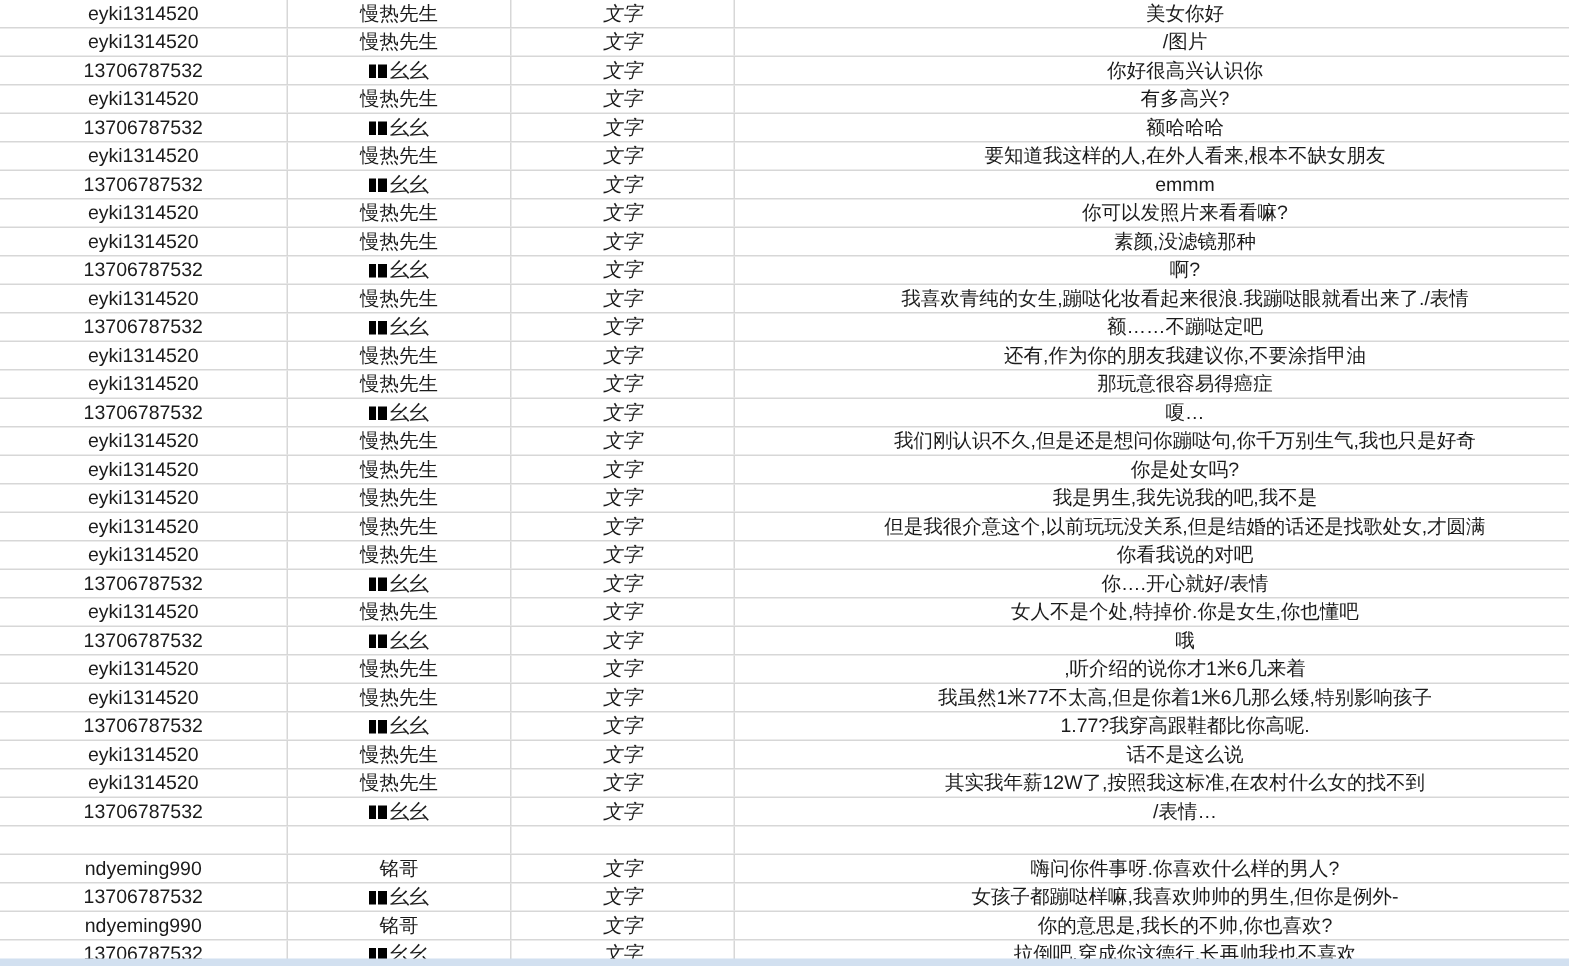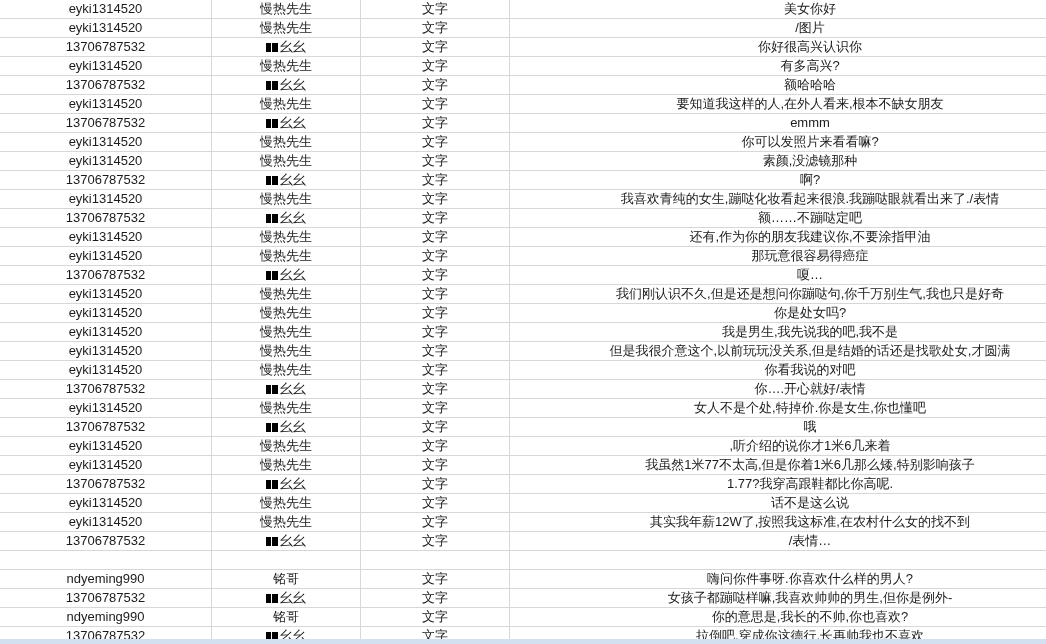--- a/index.html
+++ b/index.html
@@ -14,23 +14,23 @@
     display:flex;height:19px;box-sizing:border-box;
     border-bottom:1px solid #d7d7d7;
   }
   .cell{
     box-sizing:border-box;height:100%;
     display:flex;align-items:center;justify-content:center;
     border-right:1px solid #d7d7d7;
     white-space:nowrap;overflow:visible;
     line-height:18px;
   }
-  .c-id{width:212px;}
+  .c-id{width:192px;}
   .c-nick{width:149px;text-align:center;}
-  .c-type{width:149px;}
+  .c-type{width:149px;font-style:italic;}
   .c-msg{width:600px;border-right:none;}
   .tofu{
     display:inline-block;width:12px;height:9px;margin:0 2px 0 0;
     background:linear-gradient(90deg,#000 0 38%,transparent 38% 52%,#000 52% 100%);
     align-self:center;
   }
   .bottom-strip{
     position:absolute;left:0;bottom:0;width:1046px;height:5px;
     background:#d2e0f0;
   }

